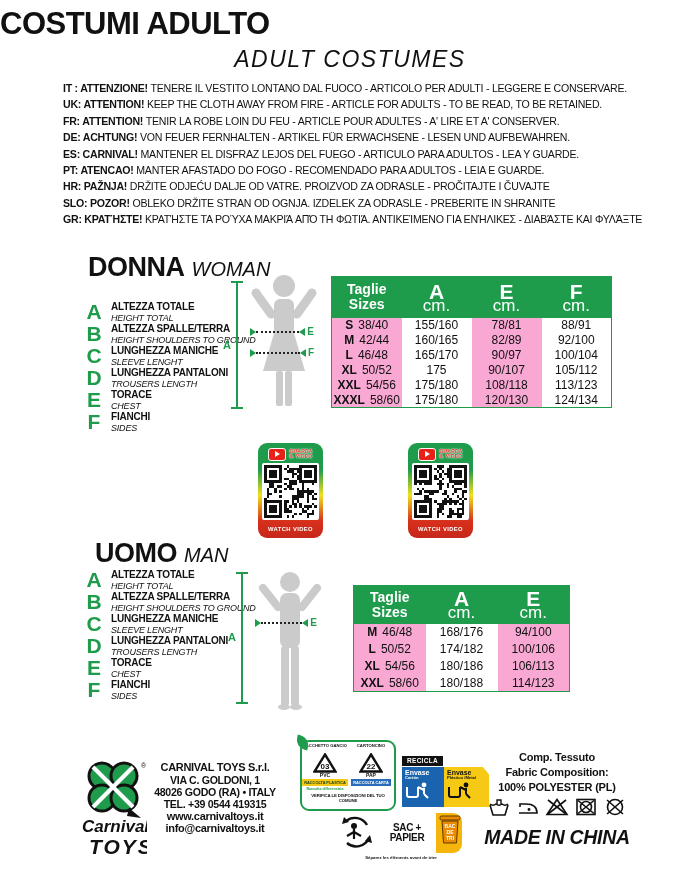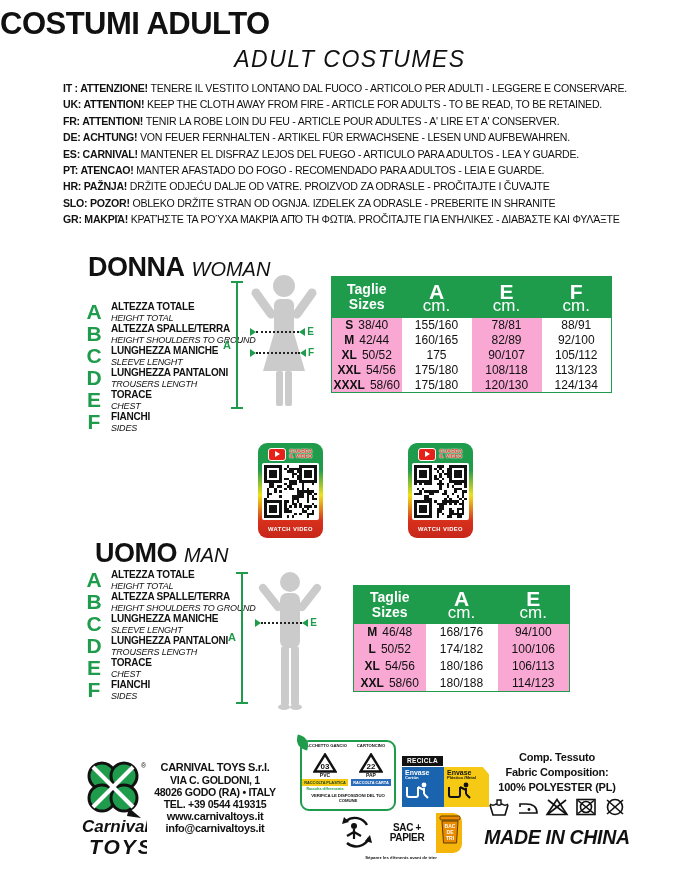--- a/index.html
+++ b/index.html
@@ -112,21 +112,21 @@
 
   <div class="warnings" id="warnings">
       <div class="warn-line"><b>IT : ATTENZIONE! </b><span>TENERE IL VESTITO LONTANO DAL FUOCO - ARTICOLO PER ADULTI - LEGGERE E CONSERVARE.</span></div>
       <div class="warn-line"><b>UK: ATTENTION! </b><span>KEEP THE CLOTH AWAY FROM FIRE - ARTICLE FOR ADULTS - TO BE READ, TO BE RETAINED.</span></div>
       <div class="warn-line"><b>FR: ATTENTION! </b><span>TENIR LA ROBE LOIN DU FEU - ARTICLE POUR ADULTES  - A' LIRE ET A' CONSERVER.</span></div>
       <div class="warn-line"><b>DE: ACHTUNG! </b><span>VON FEUER FERNHALTEN - ARTIKEL FÜR ERWACHSENE  - LESEN UND AUFBEWAHREN.</span></div>
       <div class="warn-line"><b>ES: CARNIVAL! </b><span>MANTENER EL DISFRAZ LEJOS DEL FUEGO -  ARTICULO PARA ADULTOS - LEA Y GUARDE.</span></div>
       <div class="warn-line"><b>PT: ATENCAO! </b><span>MANTER AFASTADO DO FOGO - RECOMENDADO PARA ADULTOS - LEIA E GUARDE.</span></div>
       <div class="warn-line"><b>HR: PAŽNJA! </b><span>DRŽITE ODJEĆU DALJE OD VATRE. PROIZVOD ZA ODRASLE - PROČITAJTE I ČUVAJTE</span></div>
       <div class="warn-line"><b>SLO: POZOR! </b><span>OBLEKO DRŽITE STRAN OD OGNJA. IZDELEK ZA ODRASLE - PREBERITE IN SHRANITE</span></div>
-      <div class="warn-line"><b>GR: ΜΑΚΡΙΆ! </b><span>ΚΡΑΤΉΣΤΕ ΤΑ ΡΟΎΧΑ ΜΑΚΡΙΆ ΑΠΌ ΤΗ ΦΩΤΙΆ. PROČITAJTE ΓΙΑ ΕΝΉΛΙΚΕΣ - ΔΙΑΒΆΣΤΕ ΚΑΙ ΦΥΛΆΞΤΕ</span></div>
+      <div class="warn-line"><b>GR: ΚΡΑΤΉΣΤΕ! </b><span>ΚΡΑΤΉΣΤΕ ΤΑ ΡΟΎΧΑ ΜΑΚΡΙΆ ΑΠΌ ΤΗ ΦΩΤΙΆ. ΑΝΤΙΚΕΊΜΕΝΟ ΓΙΑ ΕΝΉΛΙΚΕΣ - ΔΙΑΒΆΣΤΕ ΚΑΙ ΦΥΛΆΞΤΕ</span></div>
     </div>
 
   <div class="sec-head" style="left:88px;top:252px;">
     <span class="sec-it">DONNA</span><span class="sec-en">WOMAN</span>
   </div>
 
   <div class="legend" id="donna-legend" style="left:84px;top:302px;">
       <div class="leg-item">
         <span class="leg-letter">A</span>
         <span class="leg-txt">
@@ -226,20 +226,26 @@
           <td class="szcell shade"><b>S</b><span>38/40</span></td>
           <td>155/160</td>
           <td class="shade">78/81</td>
           <td>88/91</td>
         </tr>
         <tr class="body-row">
           <td class="szcell shade"><b>M</b><span>42/44</span></td>
           <td>160/165</td>
           <td class="shade">82/89</td>
           <td>92/100</td>
+        </tr>
+        <tr class="body-row">
+          <td class="szcell shade"><b>L</b><span>46/48</span></td>
+          <td>165/170</td>
+          <td class="shade">90/97</td>
+          <td>100/104</td>
         </tr>
         <tr class="body-row">
           <td class="szcell shade"><b>XL</b><span>50/52</span></td>
           <td>175</td>
           <td class="shade">90/107</td>
           <td>105/112</td>
         </tr>
         <tr class="body-row">
           <td class="szcell shade"><b>XXL</b><span>54/56</span></td>
           <td>175/180</td>

